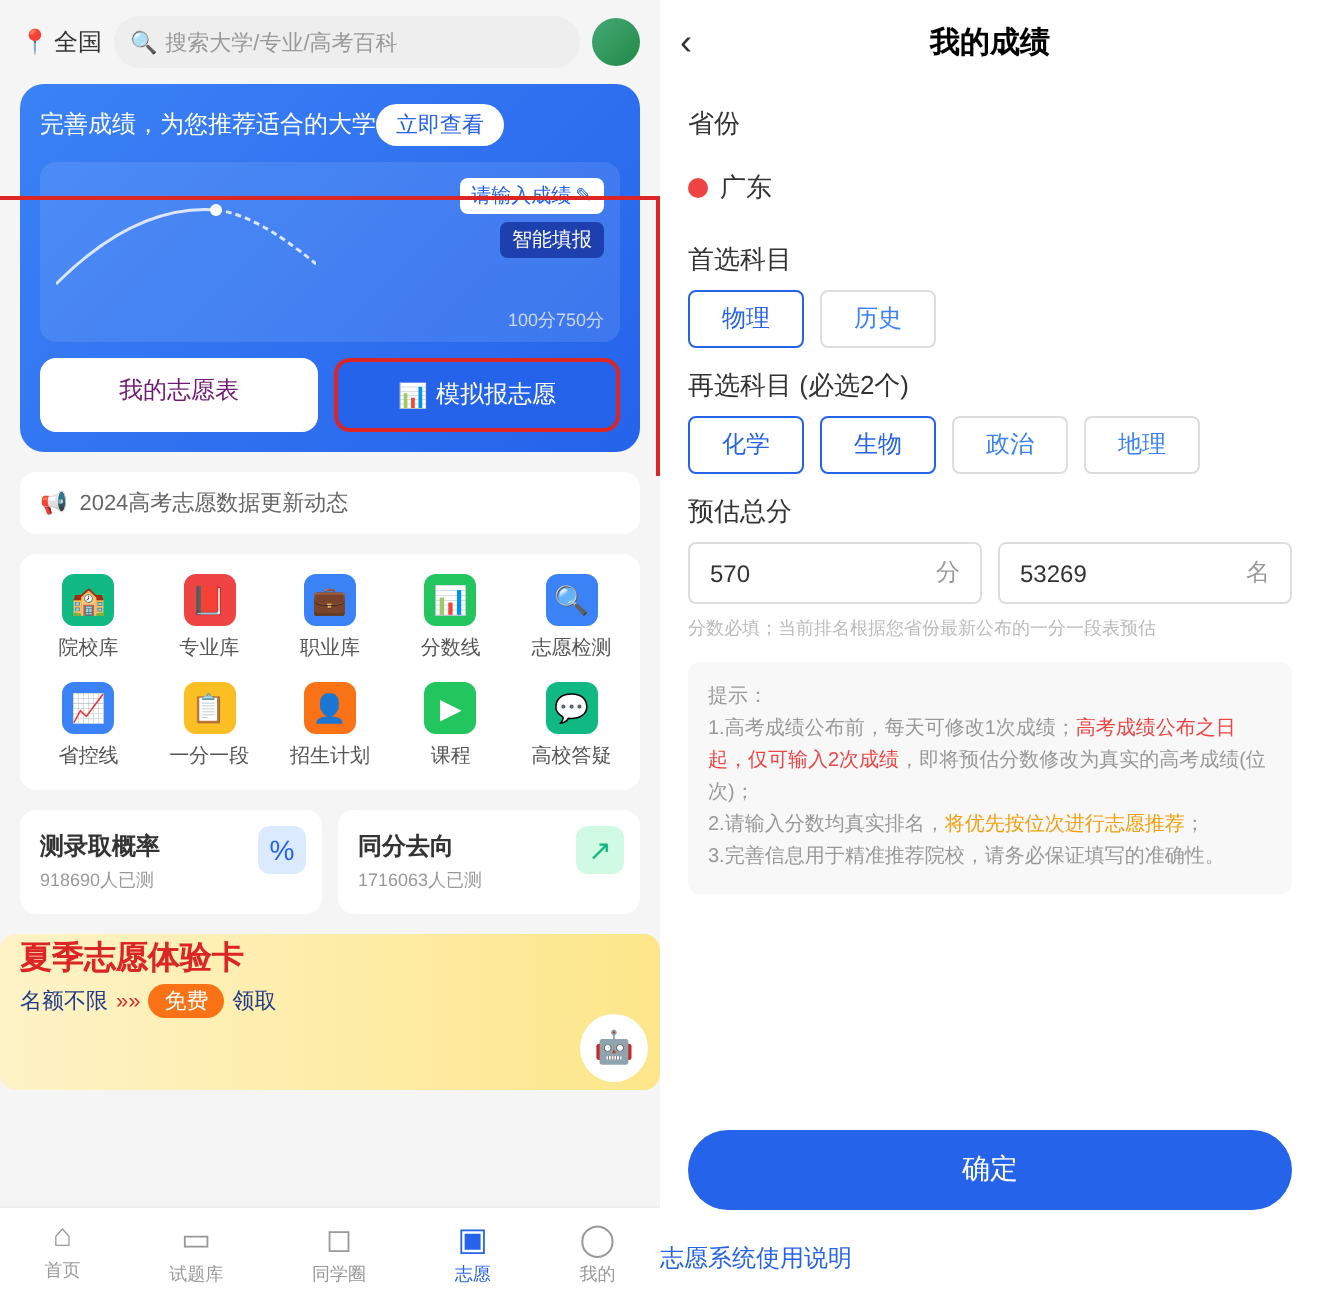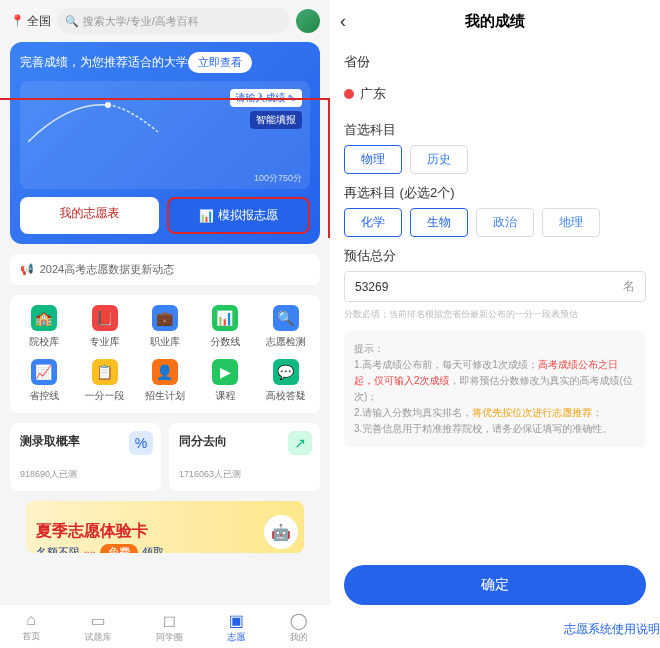--- a/index.html
+++ b/index.html
@@ -7,42 +7,42 @@
 .left{width:330px;height:648px;background:#f5f5f5;display:flex;flex-direction:column;position:relative}
 .right{width:330px;height:648px;background:#fff;display:flex;flex-direction:column;position:relative}
 .top-bar{display:flex;align-items:center;padding:8px 10px;gap:6px}
 .loc{display:flex;align-items:center;font-size:12px;color:#333;gap:2px}
 .search{flex:1;background:#eee;border-radius:14px;height:26px;display:flex;align-items:center;padding:0 8px;font-size:11px;color:#999;gap:4px}
 .avatar{width:24px;height:24px;border-radius:50%;background:linear-gradient(135deg,#4a7,#284)}
 .hero{margin:0 10px;background:linear-gradient(135deg,#3b82f6,#2563eb);border-radius:12px;padding:10px;color:#fff}
 .hero-top{display:flex;justify-content:flex-start;align-items:center;margin-bottom:8px}
 .hero-title{font-size:12px}
 .hero-btn{background:#fff;color:#2563eb;border-radius:12px;padding:3px 10px;font-size:11px}
-.chart-box{background:rgba(255,255,255,.1);border-radius:8px;padding:5px;position:relative;height:108px}
+.chart-box{background:rgba(255,255,255,.1);border-radius:8px;padding:5px;position:relative;height:90px}
 .chart-input{position:absolute;right:8px;top:8px;background:#fff;color:#2563eb;border-radius:4px;padding:2px 6px;font-size:10px;display:flex;align-items:center;gap:2px}
 .chart-smart{position:absolute;right:8px;top:30px;background:#1e40af;color:#fff;border-radius:4px;padding:2px 6px;font-size:10px}
 .chart-curve{position:absolute;left:8px;top:16px;width:130px;height:50px}
 .chart-labels{position:absolute;bottom:4px;left:8px;right:8px;display:flex;justify-content:flex-end;font-size:9px;color:rgba(255,255,255,.7)}
 .rec-row{display:flex;justify-content:space-between;font-size:10px;color:rgba(255,255,255,.8);margin-top:6px;padding:0 4px}
 .rec-row span.q{color:rgba(255,255,255,.6)}
 .tab-row{display:flex;gap:8px;margin-top:8px}
 .tab{flex:1;text-align:center;padding:8px 0;border-radius:8px;font-size:12px}
-.tab.white{background:#fff;color:#b91c1c}
+.tab.white{background:#fff;color:#701a75}
 .tab.blue{background:#2563eb;color:#fff;display:flex;align-items:center;justify-content:center;gap:4px;border:2px solid #dc2626;position:relative}
 .notice{margin:10px;background:#fff;border-radius:8px;padding:8px 10px;display:flex;align-items:center;gap:6px;font-size:11px;color:#666}
 .notice .spk{color:#ef4444}
 .grid{margin:0 10px;background:#fff;border-radius:8px;padding:10px 4px;display:grid;grid-template-columns:repeat(5,1fr);gap:10px 0}
 .gi{display:flex;flex-direction:column;align-items:center;gap:4px;font-size:10px;color:#555}
 .gi .ic{width:26px;height:26px;border-radius:6px;display:flex;align-items:center;justify-content:center;color:#fff;font-size:14px}
 .cards{display:flex;gap:8px;margin:10px}
 .card{flex:1;background:#fff;border-radius:8px;padding:10px;position:relative}
 .card-title{font-size:12px;font-weight:700;color:#333}
-.card-sub{font-size:9px;color:#999;margin-top:18px}
+.card-sub{font-size:9px;color:#999;margin-top:2px}
 .card-ic{position:absolute;right:8px;top:8px;width:24px;height:24px;border-radius:6px;display:flex;align-items:center;justify-content:center;font-size:14px}
-.banner{margin:0 26px;height:52px;border-radius:8px;background:linear-gradient(90deg,#fef3c7,#fde68a);padding:20px 10px;position:relative;overflow:hidden}
+.banner{margin:0 0;height:78px;border-radius:8px;background:linear-gradient(90deg,#fef3c7,#fde68a);padding:2px 10px;position:relative;overflow:hidden}
 .banner-t1{font-size:16px;font-weight:700;color:#dc2626}
 .banner-t2{font-size:11px;color:#1e3a8a;display:flex;align-items:center;gap:4px;margin-top:2px}
 .banner-badge{background:#f97316;color:#fff;border-radius:10px;padding:1px 8px;font-size:11px}
 .banner-bot{position:absolute;right:6px;bottom:4px;width:34px;height:34px;border-radius:50%;background:#fff;display:flex;align-items:center;justify-content:center}
 .bottom-nav{margin-top:auto;background:#fff;display:flex;justify-content:space-around;padding:6px 0 4px;border-top:1px solid #eee}
 .bn{display:flex;flex-direction:column;align-items:center;font-size:9px;color:#999;gap:1px}
 .bn.active{color:#2563eb}
 .bn .bic{font-size:16px}
 .r-header{display:flex;align-items:center;justify-content:center;padding:12px 10px;position:relative}
 .r-back{position:absolute;left:10px;font-size:18px;color:#333}
@@ -57,21 +57,21 @@
 .chip.sel{border-color:#2563eb;color:#2563eb}
 .score-row{display:flex;gap:8px}
 .score-box{flex:1;border:1px solid #ddd;border-radius:4px;padding:6px 10px;display:flex;justify-content:space-between;align-items:center;font-size:12px}
 .score-v{color:#333}
 .score-u{color:#999}
 .hint-small{font-size:9px;color:#bbb;margin-top:6px}
 .tips{background:#f8f8f8;border-radius:6px;padding:10px;margin-top:10px;font-size:10px;color:#999;line-height:1.6}
 .tips .hl{color:#ef4444}
 .tips .hl2{color:#f59e0b}
 .confirm{margin:10px 14px;background:#2563eb;color:#fff;text-align:center;padding:11px 0;border-radius:22px;font-size:14px}
-.help-link{text-align:right;color:#2563eb;font-size:12px;padding:6px 0 10px}
+.help-link{text-align:left;color:#2563eb;font-size:12px;padding:6px 0 10px}
 .red-line-h{position:absolute;height:2px;background:#dc2626;top:98px;left:0;width:330px;z-index:5}
 .red-line-v{position:absolute;width:2px;background:#dc2626;left:328px;top:98px;height:140px;z-index:5}
 </style>
 </head>
 <body>
 
 <div class="left">
   <div class="top-bar">
     <div class="loc">
       <span>📍</span>
@@ -235,20 +235,24 @@
     <div class="chip-row">
         <div class="chip sel">化学</div>
         <div class="chip sel">生物</div>
         <div class="chip">政治</div>
         <div class="chip">地理</div>
       </div>
 
     <div class="sec-label">预估总分</div>
     <div class="score-row">
       <div class="score-box">
+        <span class="score-v">570</span>
+        <span class="score-u">分</span>
+      </div>
+      <div class="score-box">
         <span class="score-v">53269</span>
         <span class="score-u">名</span>
       </div>
     </div>
     <div class="hint-small">分数必填；当前排名根据您省份最新公布的一分一段表预估</div>
 
     <div class="tips">
       <div>提示：</div>
       <div><span>1.高考成绩公布前，每天可修改1次成绩；</span><span class="hl">高考成绩公布之日起，仅可输入2次成绩</span><span>，即将预估分数修改为真实的高考成绩(位次)；</span></div>
       <div><span>2.请输入分数均真实排名，</span><span class="hl2">将优先按位次进行志愿推荐</span><span>；</span></div>

